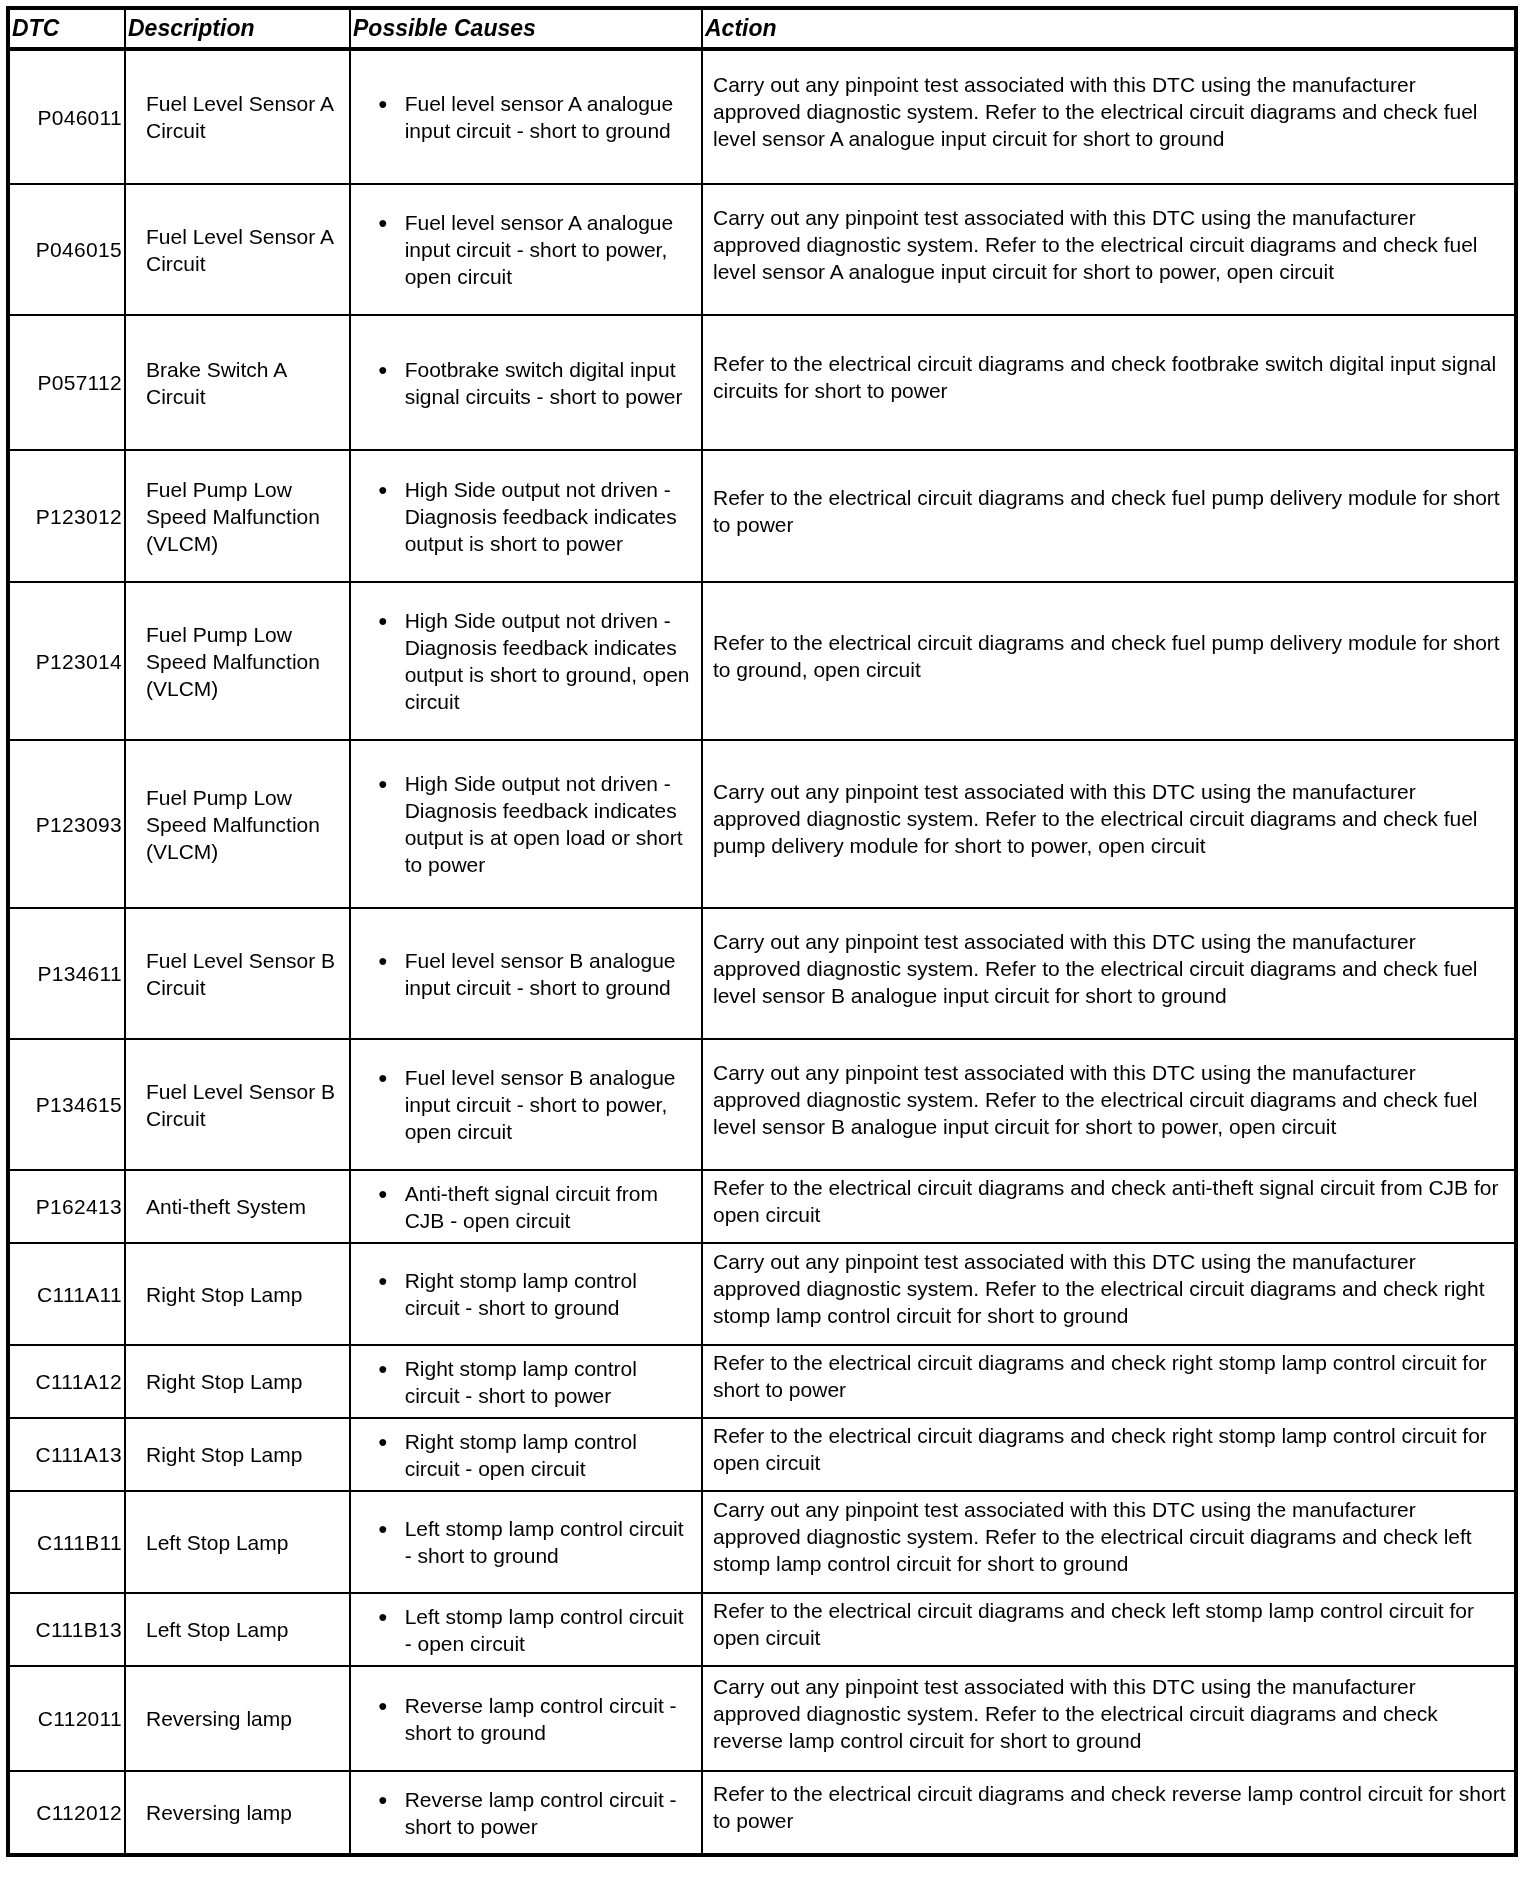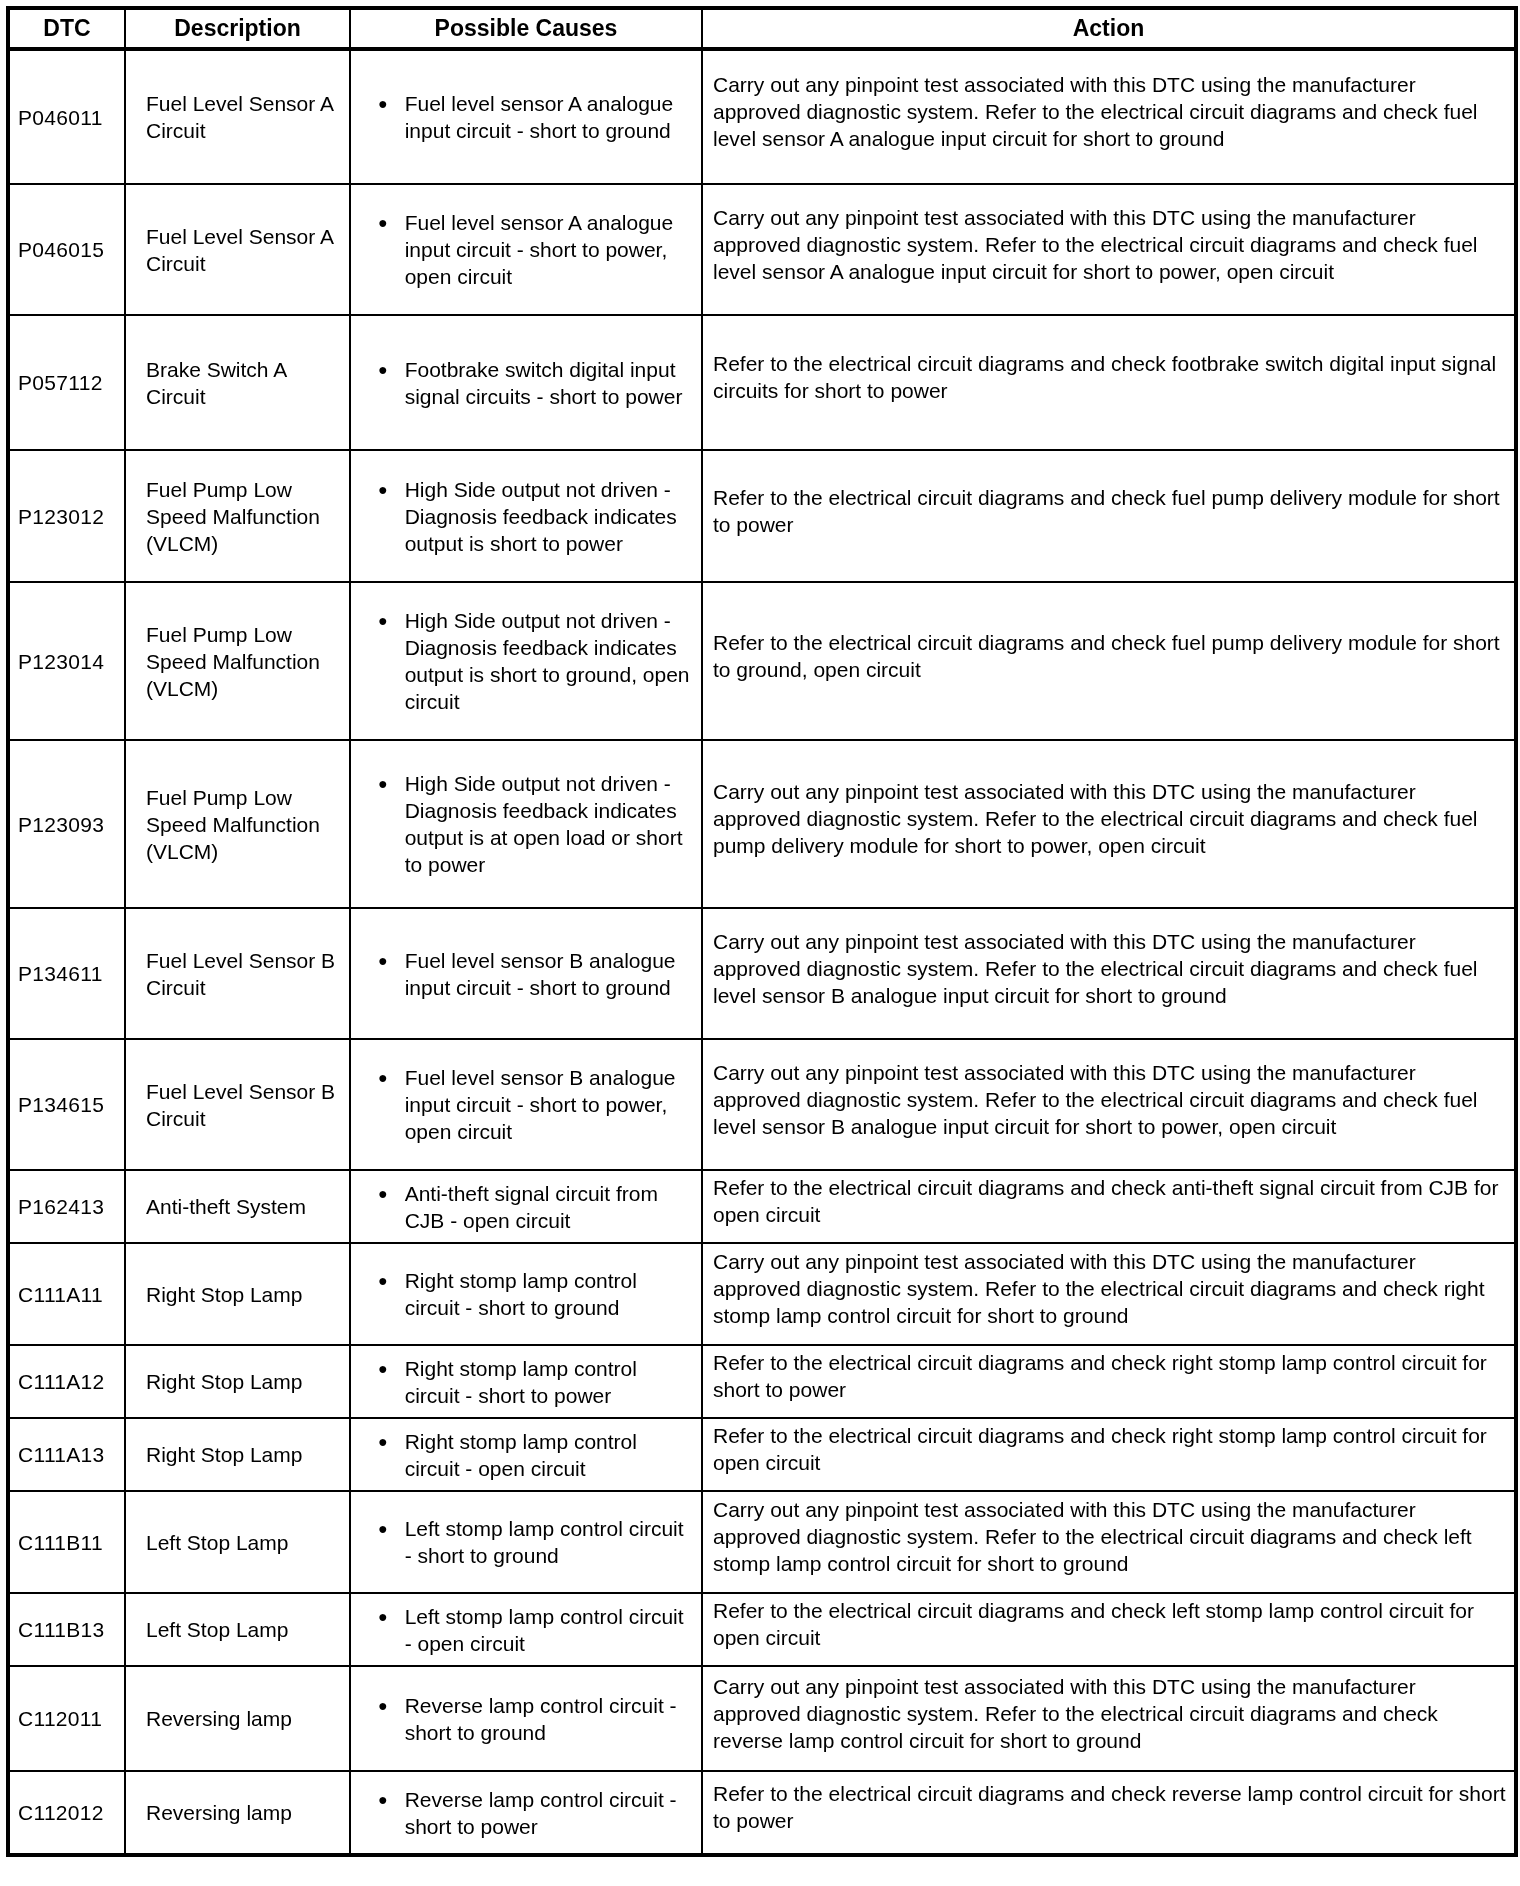--- a/index.html
+++ b/index.html
@@ -24,34 +24,36 @@
   col.c-dtc    { width: 117px; }
   col.c-desc   { width: 225px; }
   col.c-causes { width: 352px; }
   col.c-action { width: 814px; }
 
   th {
     border: 2px solid #000000;
     border-bottom: 4px solid #000000;
     font-size: 23px;
     font-weight: bold;
-    text-align: center;
+    text-align: left;
     padding: 4px 2px;
     height: 29px;
+    font-style: italic;
   }
   td {
     border: 2px solid #000000;
     font-size: 21px;
     line-height: 27px;
     vertical-align: middle;
     overflow: hidden;
   }
   td.cell-dtc {
     padding: 2px 2px 2px 8px;
     letter-spacing: 0.3px;
+    text-align: right;
   }
   td.cell-desc {
     padding: 2px 4px 2px 20px;
   }
   td.cell-causes {
     padding: 0;
   }
   .cause-wrap {
     display: flex;
     align-items: flex-start;

